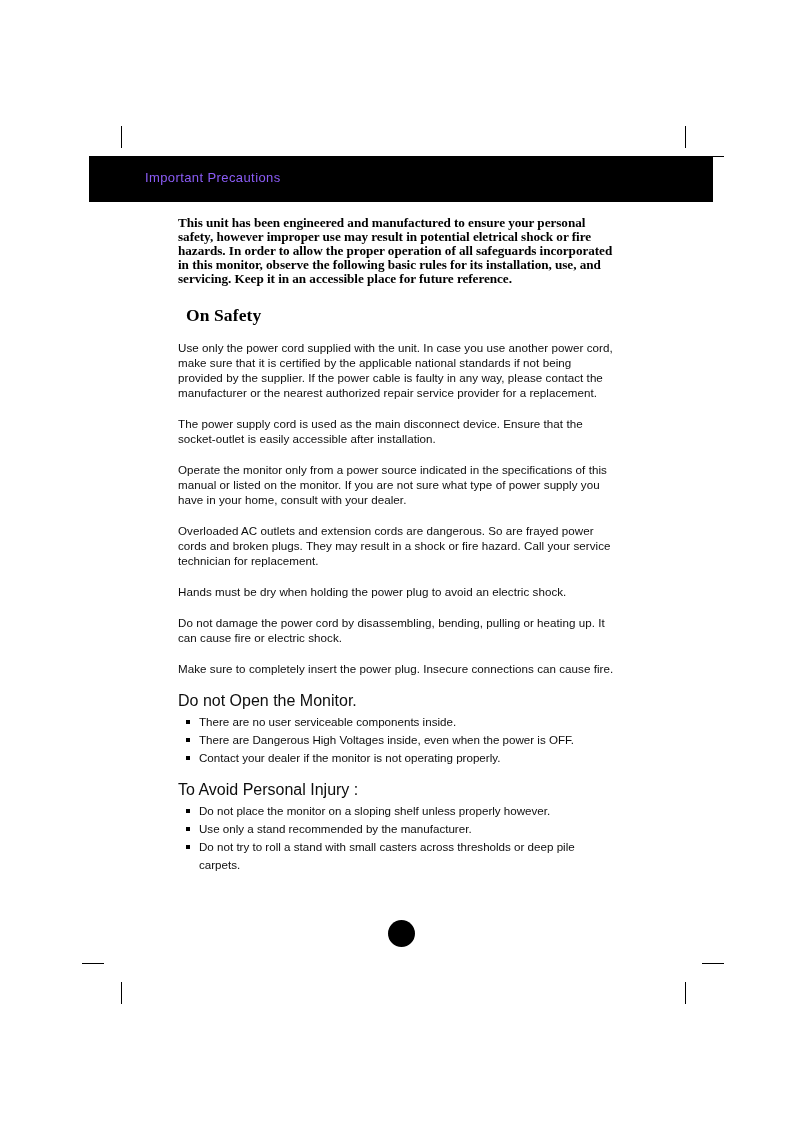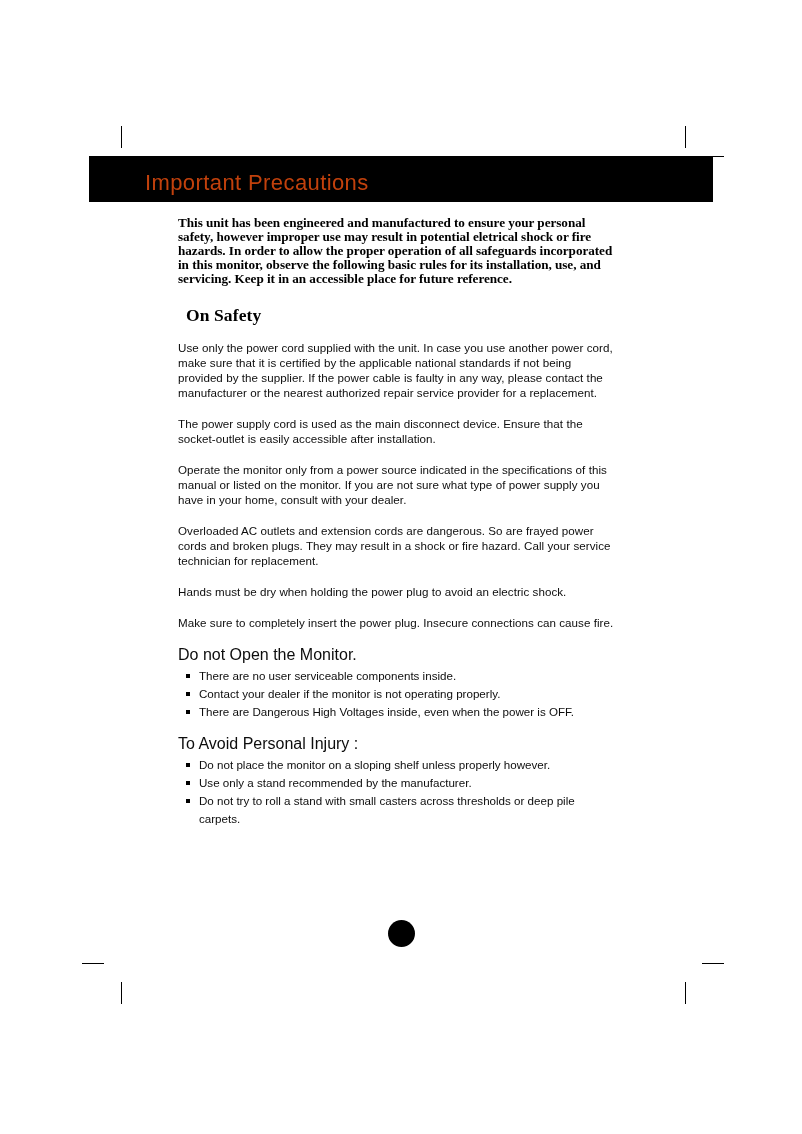--- a/index.html
+++ b/index.html
@@ -30,23 +30,23 @@
     left: 89px;
     top: 156px;
     width: 624px;
     height: 46px;
     background: #000000;
   }
   .header-title {
     position: absolute;
     left: 145px;
     top: 170px;
-    font-size: 22px;
+    font-size: 13px;
     letter-spacing: 0.4px;
-    color: #c2410c;
+    color: #8b5cf6;
     font-family: "Liberation Sans", sans-serif;
     font-weight: 400;
   }
   
   .header-rule {
     position: absolute;
     left: 89px;
     top: 156px;
     width: 635px;
     height: 1px;
@@ -159,27 +159,28 @@
 
   <p class="intro">This unit has been engineered and manufactured to ensure your personal safety, however improper use may result in potential eletrical shock or fire hazards. In order to allow the proper operation of all safeguards incorporated in this monitor, observe the following basic rules for its installation, use, and servicing. Keep it in an accessible place for future reference.</p>
 
   <h2 class="section-title">On Safety</h2>
 
   <p class="para">Use only the power cord supplied with the unit. In case you use another power cord, make sure that it is certified by the applicable national standards if not being provided by the supplier. If the power cable is faulty in any way, please contact the manufacturer or the nearest authorized repair service provider for a replacement.</p>
   <p class="para">The power supply cord is used as the main disconnect device. Ensure that the socket-outlet is easily accessible after installation.</p>
   <p class="para">Operate the monitor only from a power source indicated in the specifications of this manual or listed on the monitor. If you are not sure what type of power supply you have in your home, consult with your dealer.</p>
   <p class="para">Overloaded AC outlets and extension cords are dangerous. So are frayed power cords and broken plugs. They may result in a shock or fire hazard. Call your service technician for replacement.</p>
   <p class="para">Hands must be dry when holding the power plug to avoid an electric shock.</p>
+  <p class="para">Do not damage the power cord by disassembling, bending, pulling or heating up. It can cause fire or electric shock.</p>
   <p class="para">Make sure to completely insert the power plug. Insecure connections can cause fire.</p>
 
   <p class="lead">Do not Open the Monitor.</p>
   <ul class="bullets">
     <li><span class="sq"></span><span>There are no user serviceable components inside.</span></li>
+    <li><span class="sq"></span><span>There are Dangerous High Voltages inside, even when the power is OFF.</span></li>
     <li><span class="sq"></span><span>Contact your dealer if the monitor is not operating properly.</span></li>
-    <li><span class="sq"></span><span>There are Dangerous High Voltages inside, even when the power is OFF.</span></li>
   </ul>
 
   <p class="lead">To Avoid Personal Injury :</p>
   <ul class="bullets">
     <li><span class="sq"></span><span>Do not place the monitor on a sloping shelf unless properly however.</span></li>
     <li><span class="sq"></span><span>Use only a stand recommended by the manufacturer.</span></li>
     <li><span class="sq"></span><span>Do not try to roll a stand with small casters across thresholds or deep pile carpets.</span></li>
   </ul>
 
 </div>

